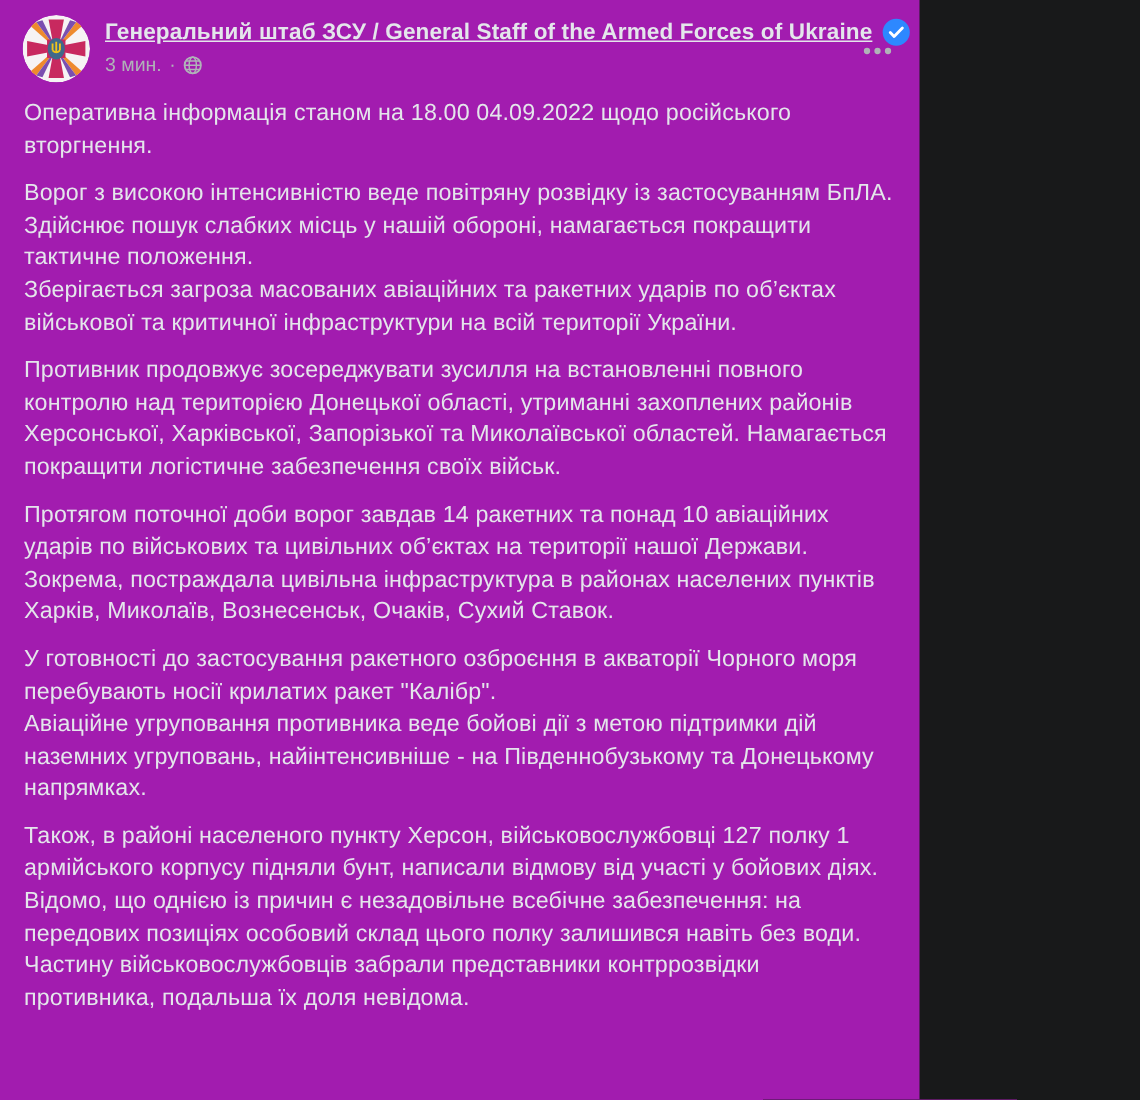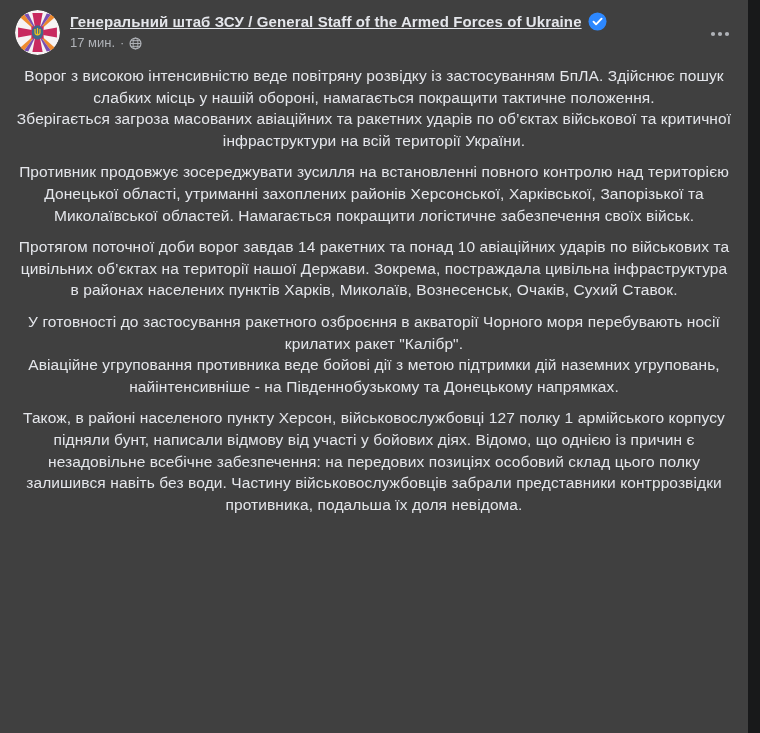--- a/index.html
+++ b/index.html
@@ -2,26 +2,25 @@
 <html><head>
 <meta charset="utf-8">
 <style>
   * { box-sizing: border-box; }
   html, body { margin: 0; padding: 0; }
   body {
     background: #18191a;
     font-family: "Liberation Sans", "DejaVu Sans", sans-serif;
   }
   .card {
-    width: 748px;
+    width: 613px;
     min-height: 733px;
-    background: #404040;
+    background: #a21caf;
     color: #e4e6eb;
     overflow: hidden;
-    text-align: center;
   }
   .post-header {
     display: flex;
     align-items: flex-start;
     padding: 10px 16px 4px 15px;
   }
   .avatar-wrap {
     width: 45px;
     height: 45px;
     flex: 0 0 45px;
@@ -127,21 +126,21 @@
       <div class="name-row">
         <a class="page-name">Генеральний штаб ЗСУ / General Staff of the Armed Forces of Ukraine</a>
         <span class="verified">
           <svg width="19" height="19" viewBox="0 0 20 20">
             <circle cx="10" cy="10" r="9.5" fill="#2d88ff"></circle>
             <path d="M5.8 10.2 l2.7 2.8 L14.3 7" stroke="#ffffff" stroke-width="2" fill="none" stroke-linecap="round" stroke-linejoin="round"></path>
           </svg>
         </span>
       </div>
       <div class="meta-row">
-        <span class="timestamp">17 мин.</span>
+        <span class="timestamp">3 мин.</span>
         <span class="meta-sep">·</span>
         <span class="globe">
           <svg width="13" height="13" viewBox="0 0 16 16">
             <circle cx="8" cy="8" r="6.7" fill="none" stroke="#b0b3b8" stroke-width="1.5"></circle>
             <ellipse cx="8" cy="8" rx="3" ry="6.7" fill="none" stroke="#b0b3b8" stroke-width="1.2"></ellipse>
             <path d="M1.5 8 h13 M2.6 4.5 h10.8 M2.6 11.5 h10.8" stroke="#b0b3b8" stroke-width="1.2" fill="none"></path>
           </svg>
         </span>
       </div>
     </div>
@@ -152,20 +151,21 @@
           <circle cx="5" cy="12" r="2.1" fill="#b0b3b8"></circle>
           <circle cx="12" cy="12" r="2.1" fill="#b0b3b8"></circle>
           <circle cx="19" cy="12" r="2.1" fill="#b0b3b8"></circle>
         </svg>
       </span>
     </div>
 
   </div>
 
   <div class="post-body">
+      <p class="post-paragraph">Оперативна інформація станом на 18.00 04.09.2022 щодо російського вторгнення.</p>
       <p class="post-paragraph">Ворог з високою інтенсивністю веде повітряну розвідку із застосуванням БпЛА. Здійснює пошук слабких місць у нашій обороні, намагається покращити тактичне положення.
 Зберігається загроза масованих авіаційних та ракетних ударів по об’єктах військової та критичної інфраструктури на всій території України.</p>
       <p class="post-paragraph">Противник продовжує зосереджувати зусилля на встановленні повного контролю над територією Донецької області, утриманні захоплених районів Херсонської, Харківської, Запорізької та Миколаївської областей. Намагається покращити логістичне забезпечення своїх військ.</p>
       <p class="post-paragraph">Протягом поточної доби ворог завдав 14 ракетних та понад 10 авіаційних ударів по військових та цивільних об’єктах на території нашої Держави. Зокрема, постраждала цивільна інфраструктура в районах населених пунктів Харків, Миколаїв, Вознесенськ, Очаків, Сухий Ставок.</p>
       <p class="post-paragraph">У готовності до застосування ракетного озброєння в акваторії Чорного моря перебувають носії крилатих ракет "Калібр".
 Авіаційне угруповання противника веде бойові дії з метою підтримки дій наземних угруповань, найінтенсивніше - на Південнобузькому та Донецькому напрямках.</p>
       <p class="post-paragraph">Також, в районі населеного пункту Херсон, військовослужбовці 127 полку 1 армійського корпусу підняли бунт, написали відмову від участі у бойових діях. Відомо, що однією із причин є незадовільне всебічне забезпечення: на передових позиціях особовий склад цього полку залишився навіть без води. Частину військовослужбовців забрали представники контррозвідки противника, подальша їх доля невідома.</p>
     </div>
 
 </div>

